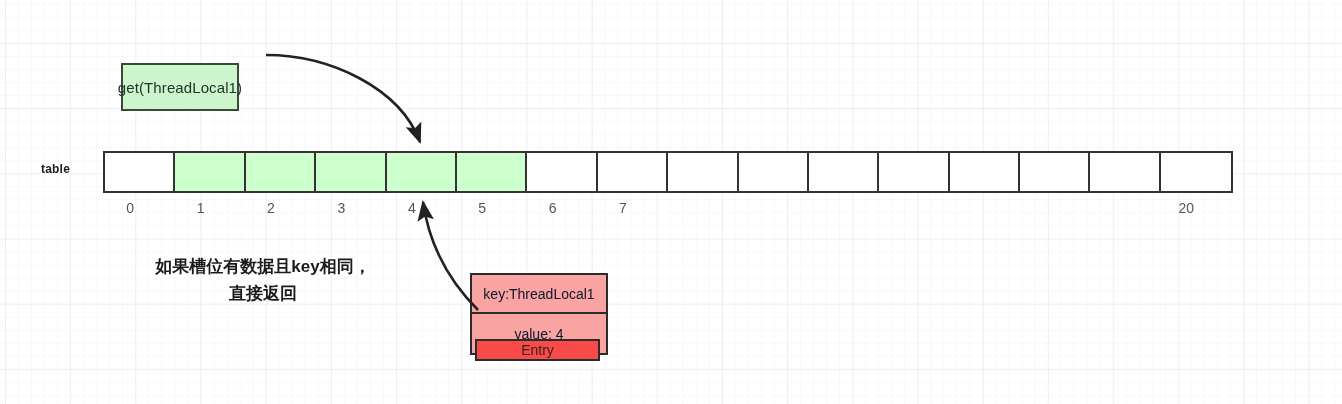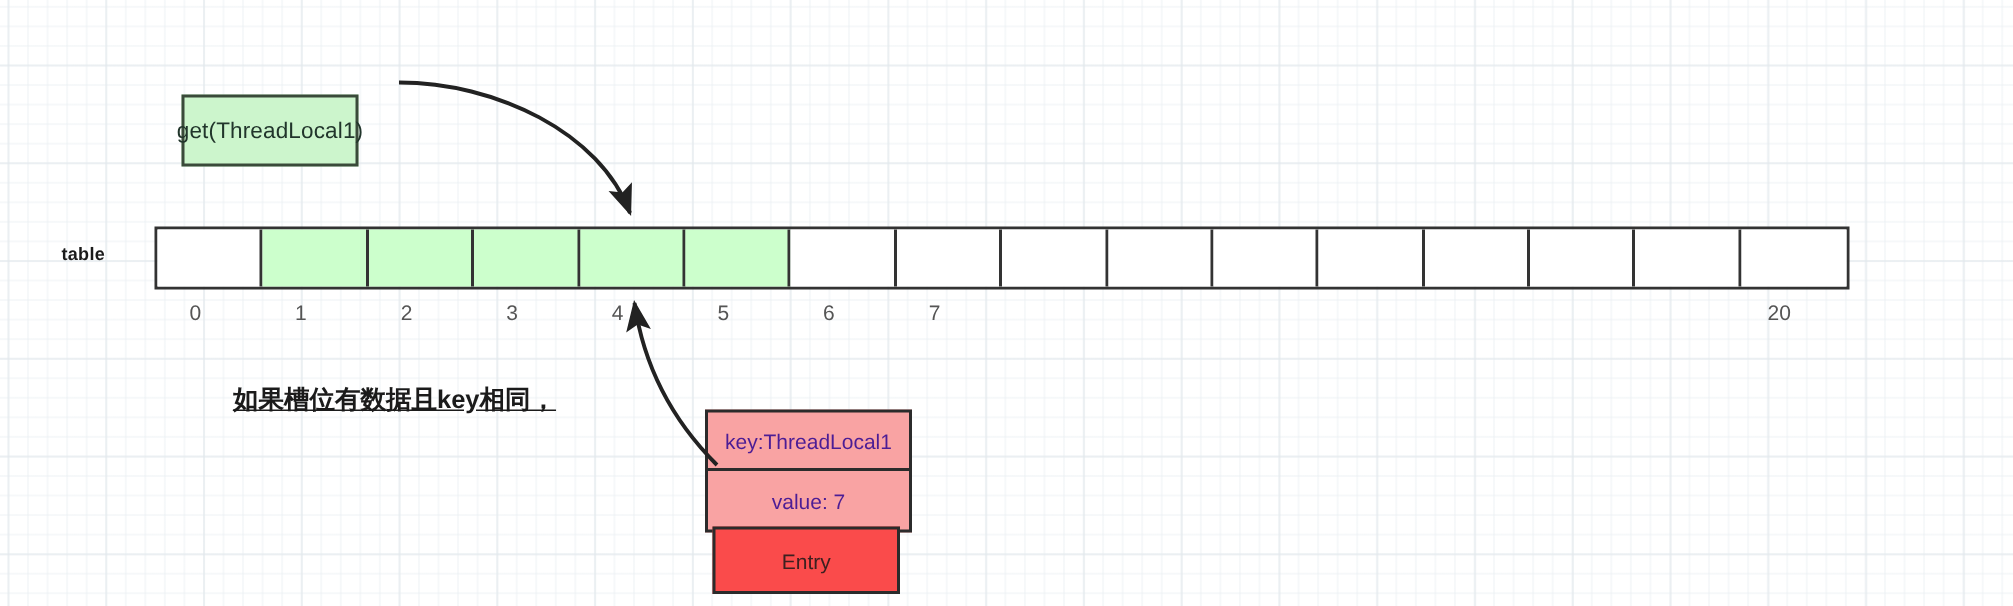--- a/index.html
+++ b/index.html
@@ -98,50 +98,49 @@
   .note {
     position: absolute;
     left: 118px;
     top: 253px;
     width: 290px;
     text-align: center;
     font-size: 17px;
     font-weight: bold;
     color: #1b1b1b;
     line-height: 27px;
-    text-decoration: underline;
   }
 
   
   .entry-kv {
     position: absolute;
     left: 470px;
     top: 273px;
     width: 138px;
     border: 2px solid #2b2b2b;
     box-sizing: border-box;
     background-color: #f9a3a3;
   }
   .entry-kv .kv-row {
     height: 39px;
     display: flex;
     align-items: center;
     justify-content: center;
     font-size: 14px;
-    color: #4c1d95;
+    color: #0f172a;
     box-sizing: border-box;
   }
   .entry-kv .kv-row.top { border-bottom: 2px solid #2b2b2b; }
 
   .entry-type {
     position: absolute;
     left: 475px;
-    top: 351px;
+    top: 339px;
     width: 125px;
-    height: 45px;
+    height: 22px;
     background-color: #fa4b4b;
     border: 2px solid #2b2b2b;
     box-sizing: border-box;
     display: flex;
     align-items: center;
     justify-content: center;
     font-size: 14px;
     color: #3d2020;
   }
 
@@ -192,25 +191,26 @@
       <span class="idx" style="left: 238.4px;">3</span>
       <span class="idx" style="left: 308.8px;">4</span>
       <span class="idx" style="left: 379.2px;">5</span>
       <span class="idx" style="left: 449.6px;">6</span>
       <span class="idx" style="left: 520px;">7</span>
       <span class="idx" style="left: 1083.2px;">20</span>
     </div>
 
   <div class="note">
     <div>如果槽位有数据且key相同，</div>
+    <div>直接返回</div>
   </div>
 
   <div class="entry-kv">
     <div class="kv-row top">key:ThreadLocal1</div>
-    <div class="kv-row">value: 7</div>
+    <div class="kv-row">value: 4</div>
   </div>
 
   <div class="entry-type">Entry</div>
 
   <svg class="arrows" viewBox="0 0 1342 404" width="1342" height="404">
     <defs>
       <marker id="arrowhead" markerWidth="9" markerHeight="9" refX="7.2" refY="3.2" orient="auto" markerUnits="strokeWidth">
         <path d="M0,0 L8,3.2 L0,6.4 L1.6,3.2 z" fill="#222222"></path>
       </marker>
     </defs>

